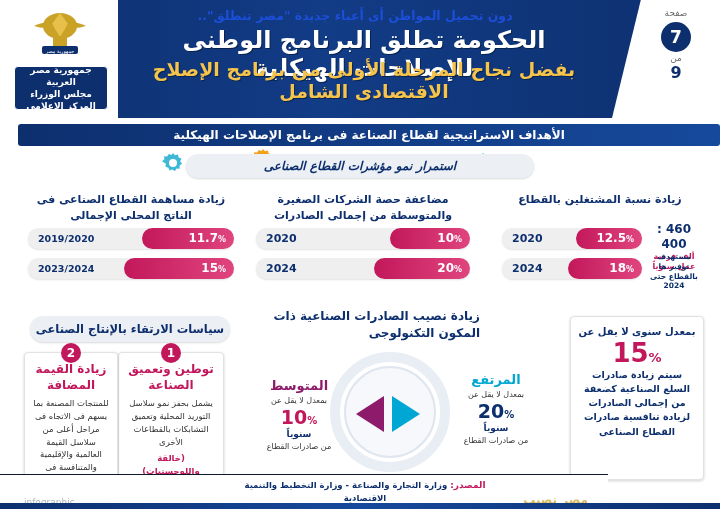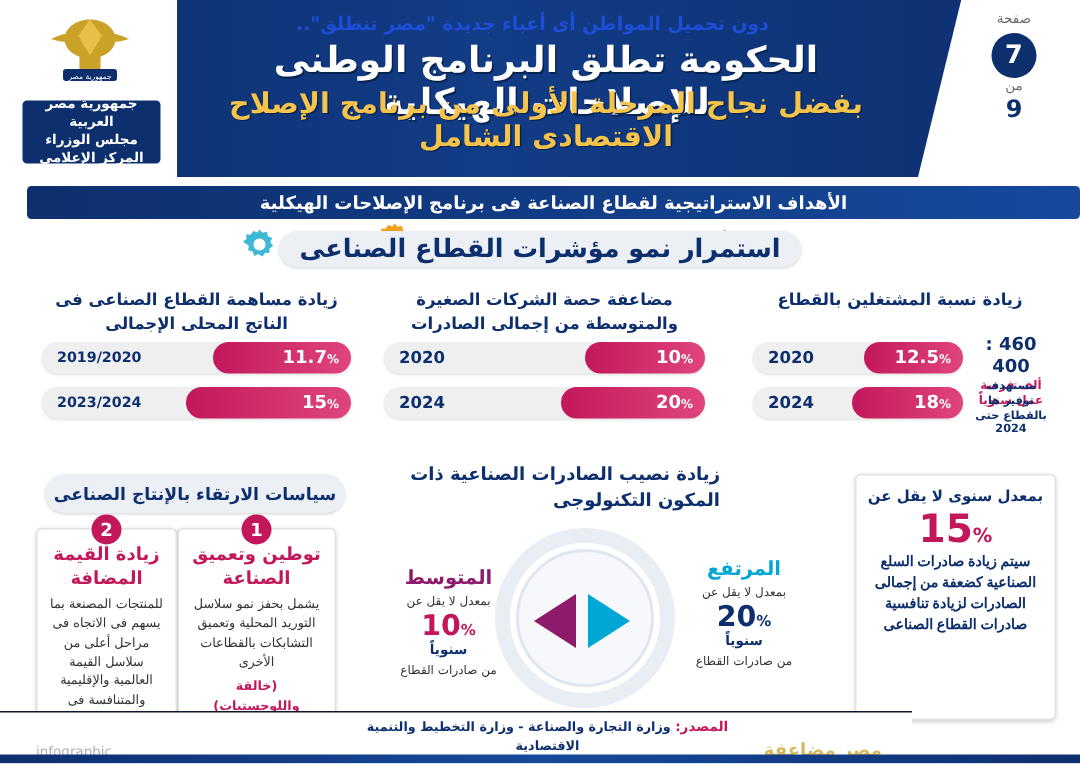--- a/index.html
+++ b/index.html
@@ -69,22 +69,23 @@
     background:linear-gradient(90deg,#0d2f6e,#16499c);
     border-radius:3px;color:#fff;font-size:12px;font-weight:bold;
     display:flex;align-items:center;justify-content:center;
   }
 
   
   .sub-pill{
     position:absolute;left:186px;top:154px;width:348px;height:24px;
     background:#eceff4;border-radius:12px;
     display:flex;align-items:center;justify-content:center;
-    color:#0d2f6e;font-size:17px;font-weight:bold;
+    color:#0d2f6e;font-size:12px;font-weight:bold;
     box-shadow:0 1px 2px rgba(0,0,0,.15);
+    font-style:italic;
   }
   .gear{position:absolute;width:26px;height:26px;}
   .gear svg{display:block;}
   .gear-a{left:160px;top:150px;}
   .gear-b{left:250px;top:146px;}
   .gear-c{left:470px;top:150px;}
 
   
   .col-title{
     position:absolute;color:#0d2f6e;font-size:11px;font-weight:bold;
@@ -162,21 +163,21 @@
   
   .rcard{
     position:absolute;left:570px;top:316px;width:134px;height:164px;
     background:#ffffff;border:1px solid #e2e2e2;border-radius:4px;
     box-shadow:0 1px 3px rgba(0,0,0,.18);text-align:center;
     padding-top:8px;box-sizing:border-box;
   }
   .rcard .l1{color:#0d2f6e;font-size:10px;font-weight:bold;line-height:1.4;}
   .rcard .big{color:#c2185b;font-size:26px;font-weight:bold;line-height:1.1;}
   .rcard .big .pct{font-size:13px;}
-  .rcard .l2{color:#0d2f6e;font-size:9.5px;font-weight:bold;line-height:1.5;padding:0 8px;font-family:Liberation Serif, serif;}
+  .rcard .l2{color:#0d2f6e;font-size:9.5px;font-weight:bold;line-height:1.5;padding:0 8px;}
 
   
   .arrows-wrap{position:absolute;left:330px;top:352px;width:120px;height:120px;}
   .ring{
     position:absolute;left:0;top:0;width:120px;height:120px;border-radius:50%;
     border:10px solid #e9eef5;box-sizing:border-box;
   }
   .ring2{
     position:absolute;left:14px;top:14px;width:92px;height:92px;border-radius:50%;
     background:#f6f8fb;border:2px solid #dfe6ef;box-sizing:border-box;
@@ -383,18 +384,18 @@
     <div class="l1">بمعدل سنوى لا يقل عن</div>
     <div class="big"><span>15</span><span class="pct">%</span></div>
     <div class="l2">سيتم زيادة صادرات السلع الصناعية كضعفة من إجمالى الصادرات لزيادة تنافسية صادرات القطاع الصناعى</div>
   </div>
 
   <div class="footer">
     <div class="src">
       <span class="hd">المصدر:</span>
       <span>وزارة التجارة والصناعة - وزارة التخطيط والتنمية الاقتصادية</span>
     </div>
-    <div class="wm">مصر مضاعفة</div>
+    <div class="wm">مصر نصيب</div>
     <div class="wm2">infographic</div>
     <div class="bottom-strip"></div>
   </div>
 
 </div>
 
 </body></html>

